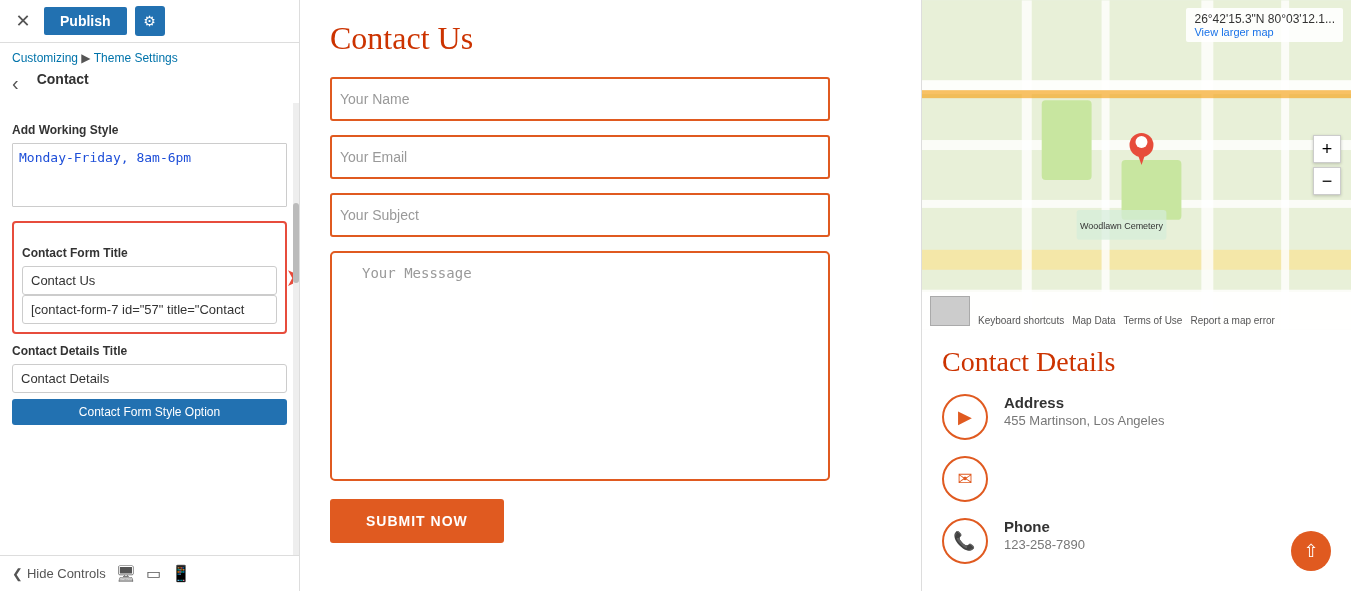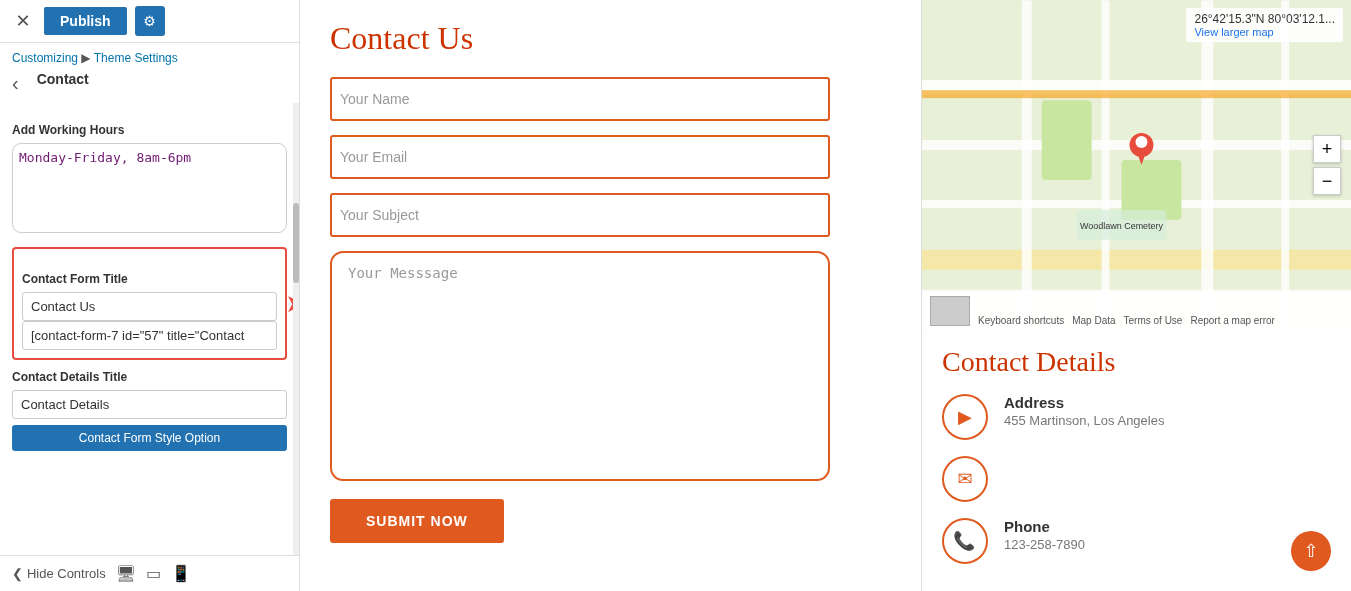--- a/index.html
+++ b/index.html
@@ -74,27 +74,27 @@
     }
     .section-label {
       font-size: 12px;
       font-weight: bold;
       color: #333;
       margin-bottom: 6px;
       margin-top: 10px;
     }
     .textarea-field {
       width: 100%;
-      height: 90px;
+      height: 64px;
       border: 1px solid #ccc;
-      border-radius: 9px;
+      border-radius: 1px;
       padding: 6px;
       font-size: 13px;
       resize: none;
-      color: #701a75;
+      color: #1d4ed8;
     }
     .input-field {
       width: 100%;
       border: 1px solid #ccc;
       border-radius: 3px;
       padding: 6px 8px;
       font-size: 13px;
       color: #333;
     }
     .highlighted-section {
@@ -192,22 +192,22 @@
       padding: 12px 8px;
       font-size: 14px;
       color: #be185d;
       margin-bottom: 14px;
       outline: none;
     }
     .form-input::placeholder { color: #999; }
     .form-textarea {
       width: 100%;
       border: 2px solid #e05a20;
-      border-radius: 13px;
-      padding: 12px 16px;
+      border-radius: 5px;
+      padding: 12px 30px;
       font-size: 14px;
       color: #4c1d95;
       height: 230px;
       resize: none;
       outline: none;
       margin-bottom: 14px;
     }
     .form-textarea::placeholder { color: #999; }
     .submit-btn {
       background: #e05a20;
@@ -362,21 +362,21 @@
   </div>
   <div class="breadcrumb-bar">
     <a>Customizing</a><span> ▶ </span><a>Theme Settings</a>
   </div>
   <div style="display:flex; align-items:center; padding: 0 6px 6px;">
     <button class="back-btn">‹</button>
     <div class="panel-title">Contact</div>
   </div>
 
   <div class="left-panel-body">
-    <div class="section-label">Add Working Hours</div>
+    <div class="section-label">Add Working Style</div>
     <textarea class="textarea-field" style="">Monday-Friday, 8am-6pm</textarea>
 
     
     <div style="position:relative;">
       <div class="highlighted-section">
         <div class="section-label">Contact Form Title</div>
         <input class="input-field" type="text" value="Contact Us" style="">
 
         <input class="input-field" type="text" value="[contact-form-7 id=&quot;57&quot; title=&quot;Contact" style="">
       </div>

